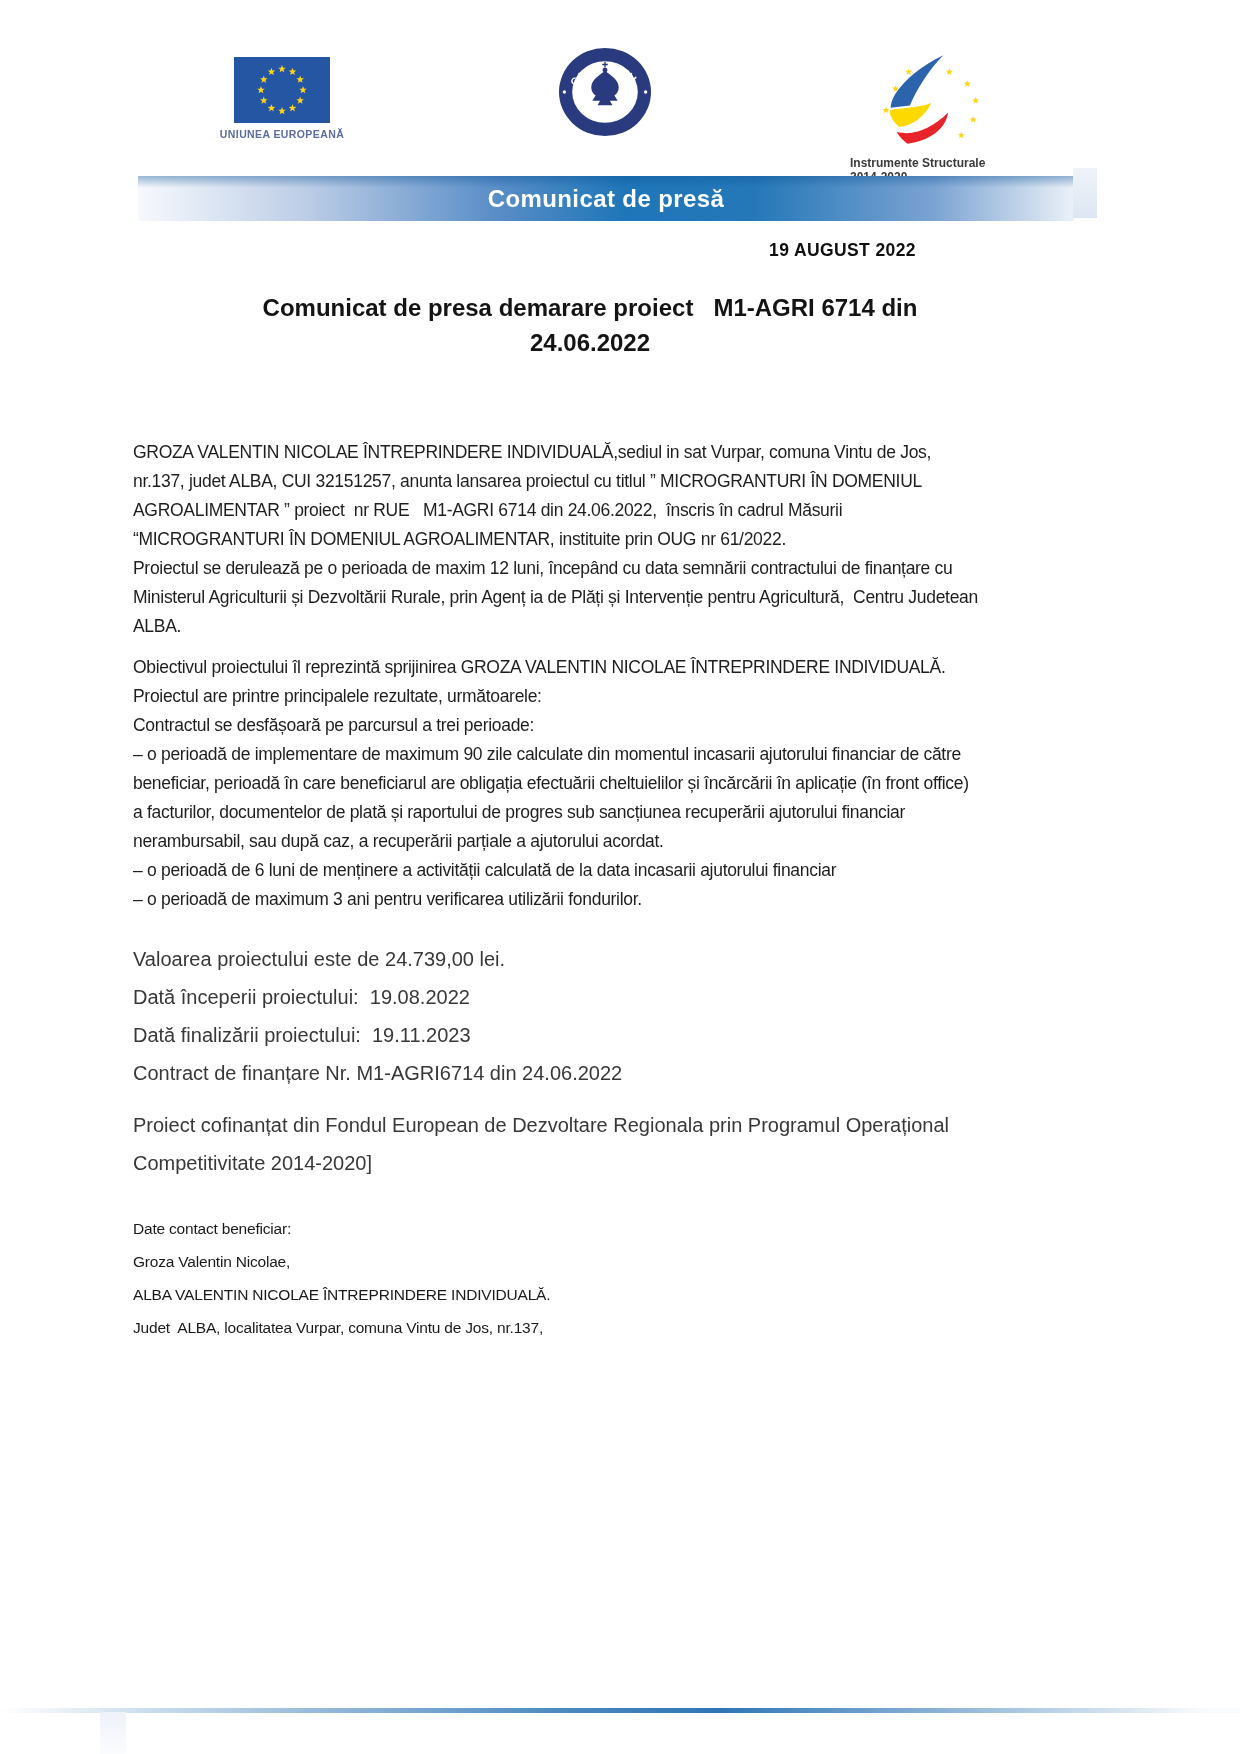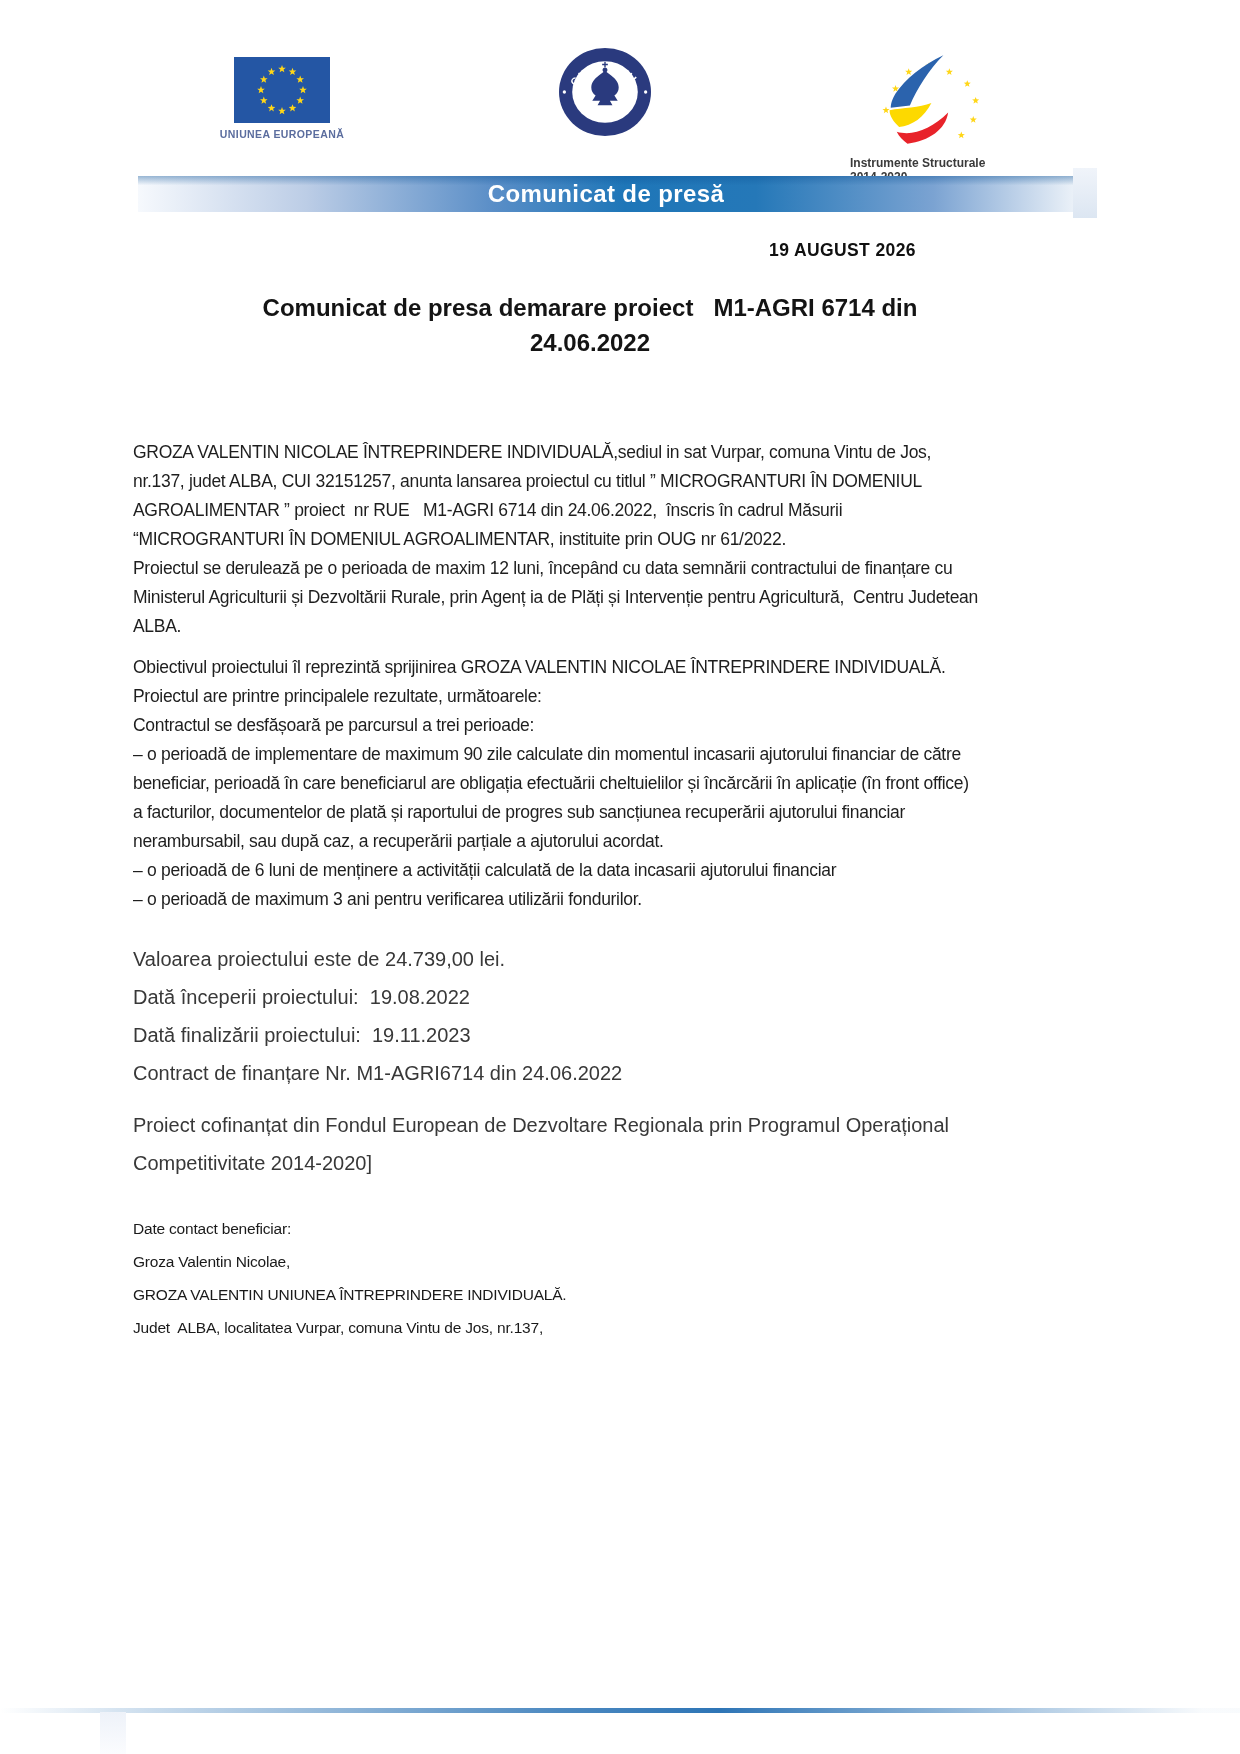--- a/index.html
+++ b/index.html
@@ -13,21 +13,21 @@
   .eu-label { margin-top:5px; font-size:10.5px; font-weight:bold; color:#5b6d9e; letter-spacing:0.4px; }
 
   .gov-seal { position:absolute; left:556px; top:46px; }
 
   .is-block { position:absolute; left:850px; top:48px; width:170px; text-align:left; }
   .is-line1 { font-size:12px; font-weight:bold; color:#3a3a3a; line-height:14px; margin-top:-2px; }
   .is-line2 { font-size:12px; font-weight:bold; color:#3a3a3a; line-height:14px; }
 
   
   .banner {
-    position:absolute; left:138px; top:176px; width:936px; height:36px;
+    position:absolute; left:138px; top:176px; width:936px; height:45px;
     display:flex; align-items:center; justify-content:center;
     background:
       linear-gradient(180deg, rgba(13,83,150,0.40) 0%, rgba(13,83,150,0.0) 26%),
       linear-gradient(90deg, #f6f9fd 0%, #bccde6 18%, #5a8ec7 38%, #1e76b8 52%, #2578b8 66%, #7ba3d2 85%, #ebf1f8 100%);
   }
   .banner-title { font-size:24px; font-weight:bold; color:#ffffff; letter-spacing:0.4px; }
   .banner-tab {
     position:absolute; left:1073px; top:168px; width:24px; height:50px;
     background:linear-gradient(180deg,#f0f4fa,#dce6f2);
   }
@@ -135,21 +135,21 @@
     </svg>
     <div class="is-line1">Instrumente Structurale</div>
     <div class="is-line2">2014-2020</div>
   </div>
 
   <div class="banner">
     <span class="banner-title">Comunicat de presă</span>
   </div>
   <div class="banner-tab"></div>
 
-  <div class="doc-date">19 AUGUST 2026</div>
+  <div class="doc-date">19 AUGUST 2022</div>
 
   <h1 class="doc-title">Comunicat de presa demarare proiect   M1-AGRI 6714 din
 24.06.2022</h1>
 
   <div class="content">
     <p class="para-1">GROZA VALENTIN NICOLAE ÎNTREPRINDERE INDIVIDUALĂ,sediul in sat Vurpar, comuna Vintu de Jos, nr.137, judet ALBA, CUI 32151257, anunta lansarea proiectul cu titlul ” MICROGRANTURI ÎN DOMENIUL AGROALIMENTAR ” proiect  nr RUE   M1-AGRI 6714 din 24.06.2022,  înscris în cadrul Măsurii “MICROGRANTURI ÎN DOMENIUL AGROALIMENTAR, instituite prin OUG nr 61/2022.</p>
     <p class="para-2">Proiectul se derulează pe o perioada de maxim 12 luni, începând cu data semnării contractului de finanțare cu Ministerul Agriculturii și Dezvoltării Rurale, prin Agenț ia de Plăți și Intervenție pentru Agricultură,  Centru Judetean ALBA.</p>
 
     <div class="objectives">
       <div class="line">Obiectivul proiectului îl reprezintă sprijinirea GROZA VALENTIN NICOLAE ÎNTREPRINDERE INDIVIDUALĂ.</div>
@@ -167,21 +167,21 @@
       <div class="line">Contract de finanțare Nr. M1-AGRI6714 din 24.06.2022</div>
     </div>
 
     <div class="cofinance">
       <div class="line">Proiect cofinanțat din Fondul European de Dezvoltare Regionala prin Programul Operațional Competitivitate 2014-2020]</div>
     </div>
 
     <div class="contact">
       <div class="line">Date contact beneficiar:</div>
       <div class="line">Groza Valentin Nicolae,</div>
-      <div class="line">GROZA VALENTIN UNIUNEA ÎNTREPRINDERE INDIVIDUALĂ.</div>
+      <div class="line">ALBA VALENTIN NICOLAE ÎNTREPRINDERE INDIVIDUALĂ.</div>
       <div class="line">Judet  ALBA, localitatea Vurpar, comuna Vintu de Jos, nr.137,</div>
     </div>
   </div>
 
   <div class="footer-line"></div>
   <div class="footer-tab"></div>
 
 </div>
 
 </body></html>

